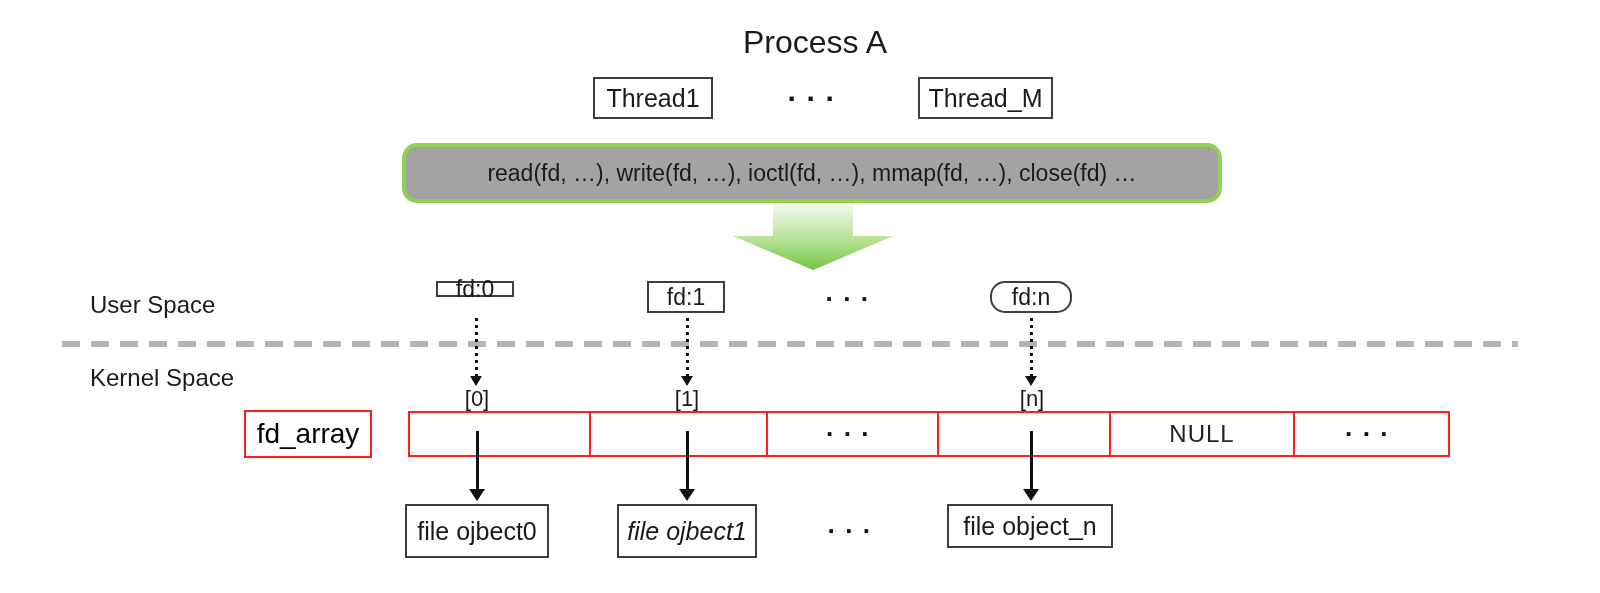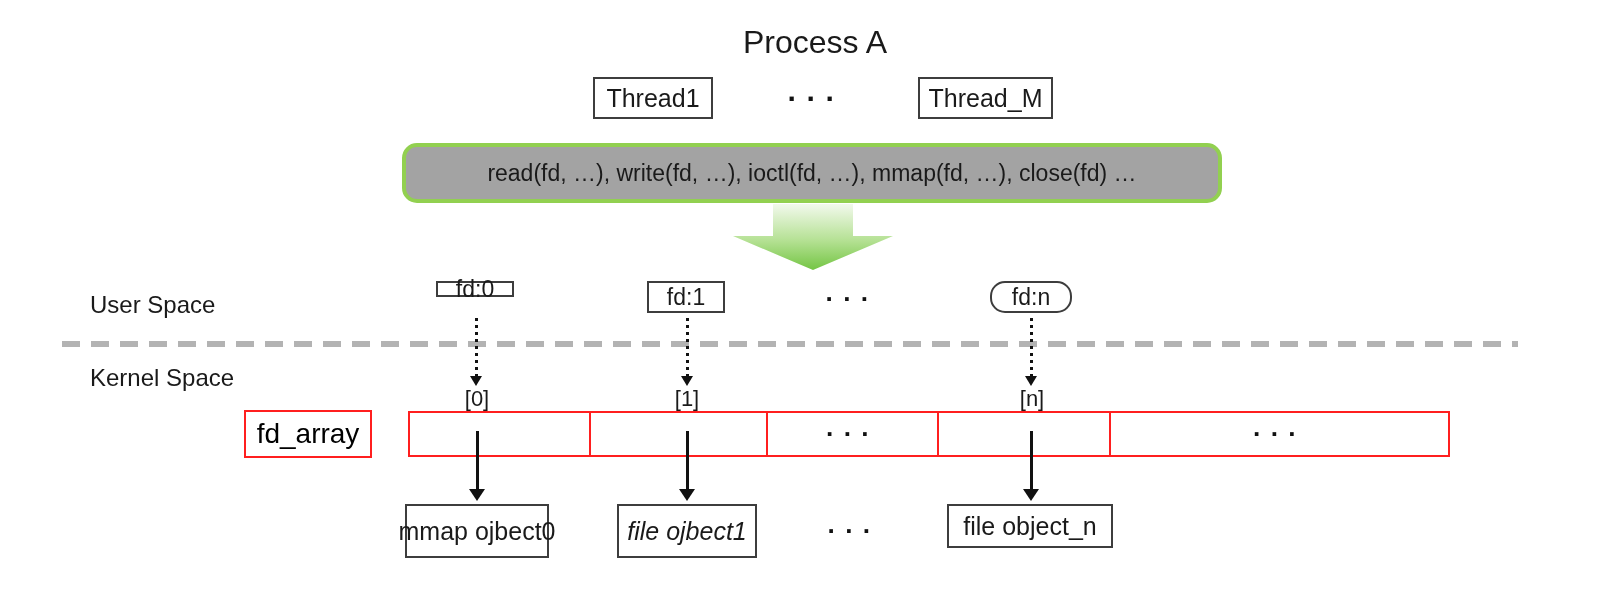--- a/index.html
+++ b/index.html
@@ -125,38 +125,39 @@
 
   <div class="box redline fdarray-label" style="left:244px;top:410px;width:128px;height:48px;">
     <span class="redtext">fd_array</span>
   </div>
 
   <div class="fd-array-row">
     <div class="cell" style="width:181px;"></div>
     <div class="cell" style="width:177px;"></div>
     <div class="cell dots" style="width:171px;font-size:26px;">···</div>
     <div class="cell" style="width:172px;"></div>
+    <div class="cell null-label" style="width:184px;">NULL</div>
     <div class="cell dots" style="font-size:26px;">···</div>
   </div>
 
   <div class="solid-arrow" style="left:469px;top:431px;">
     <div class="sl"></div>
       <div class="ah"></div>
   </div>
   <div class="solid-arrow" style="left:679px;top:431px;">
     <div class="sl"></div>
       <div class="ah"></div>
   </div>
   <div class="solid-arrow" style="left:1023px;top:431px;">
     <div class="sl"></div>
       <div class="ah"></div>
   </div>
 
   <div class="box file-label" style="left:405px;top:504px;width:144px;height:54px;">
-    <span>mmap ojbect0</span>
+    <span>file ojbect0</span>
   </div>
   <div class="box file-label" style="left:617px;top:504px;width:140px;height:54px;font-style:italic;">
     <span>file ojbect1</span>
   </div>
   <div class="abs ctr txt dots" style="left:854px;top:516px;font-size:26px;">···</div>
   <div class="box file-label" style="left:947px;top:504px;width:166px;height:44px;">
     <span>file object_n</span>
   </div>
 
 </div>

